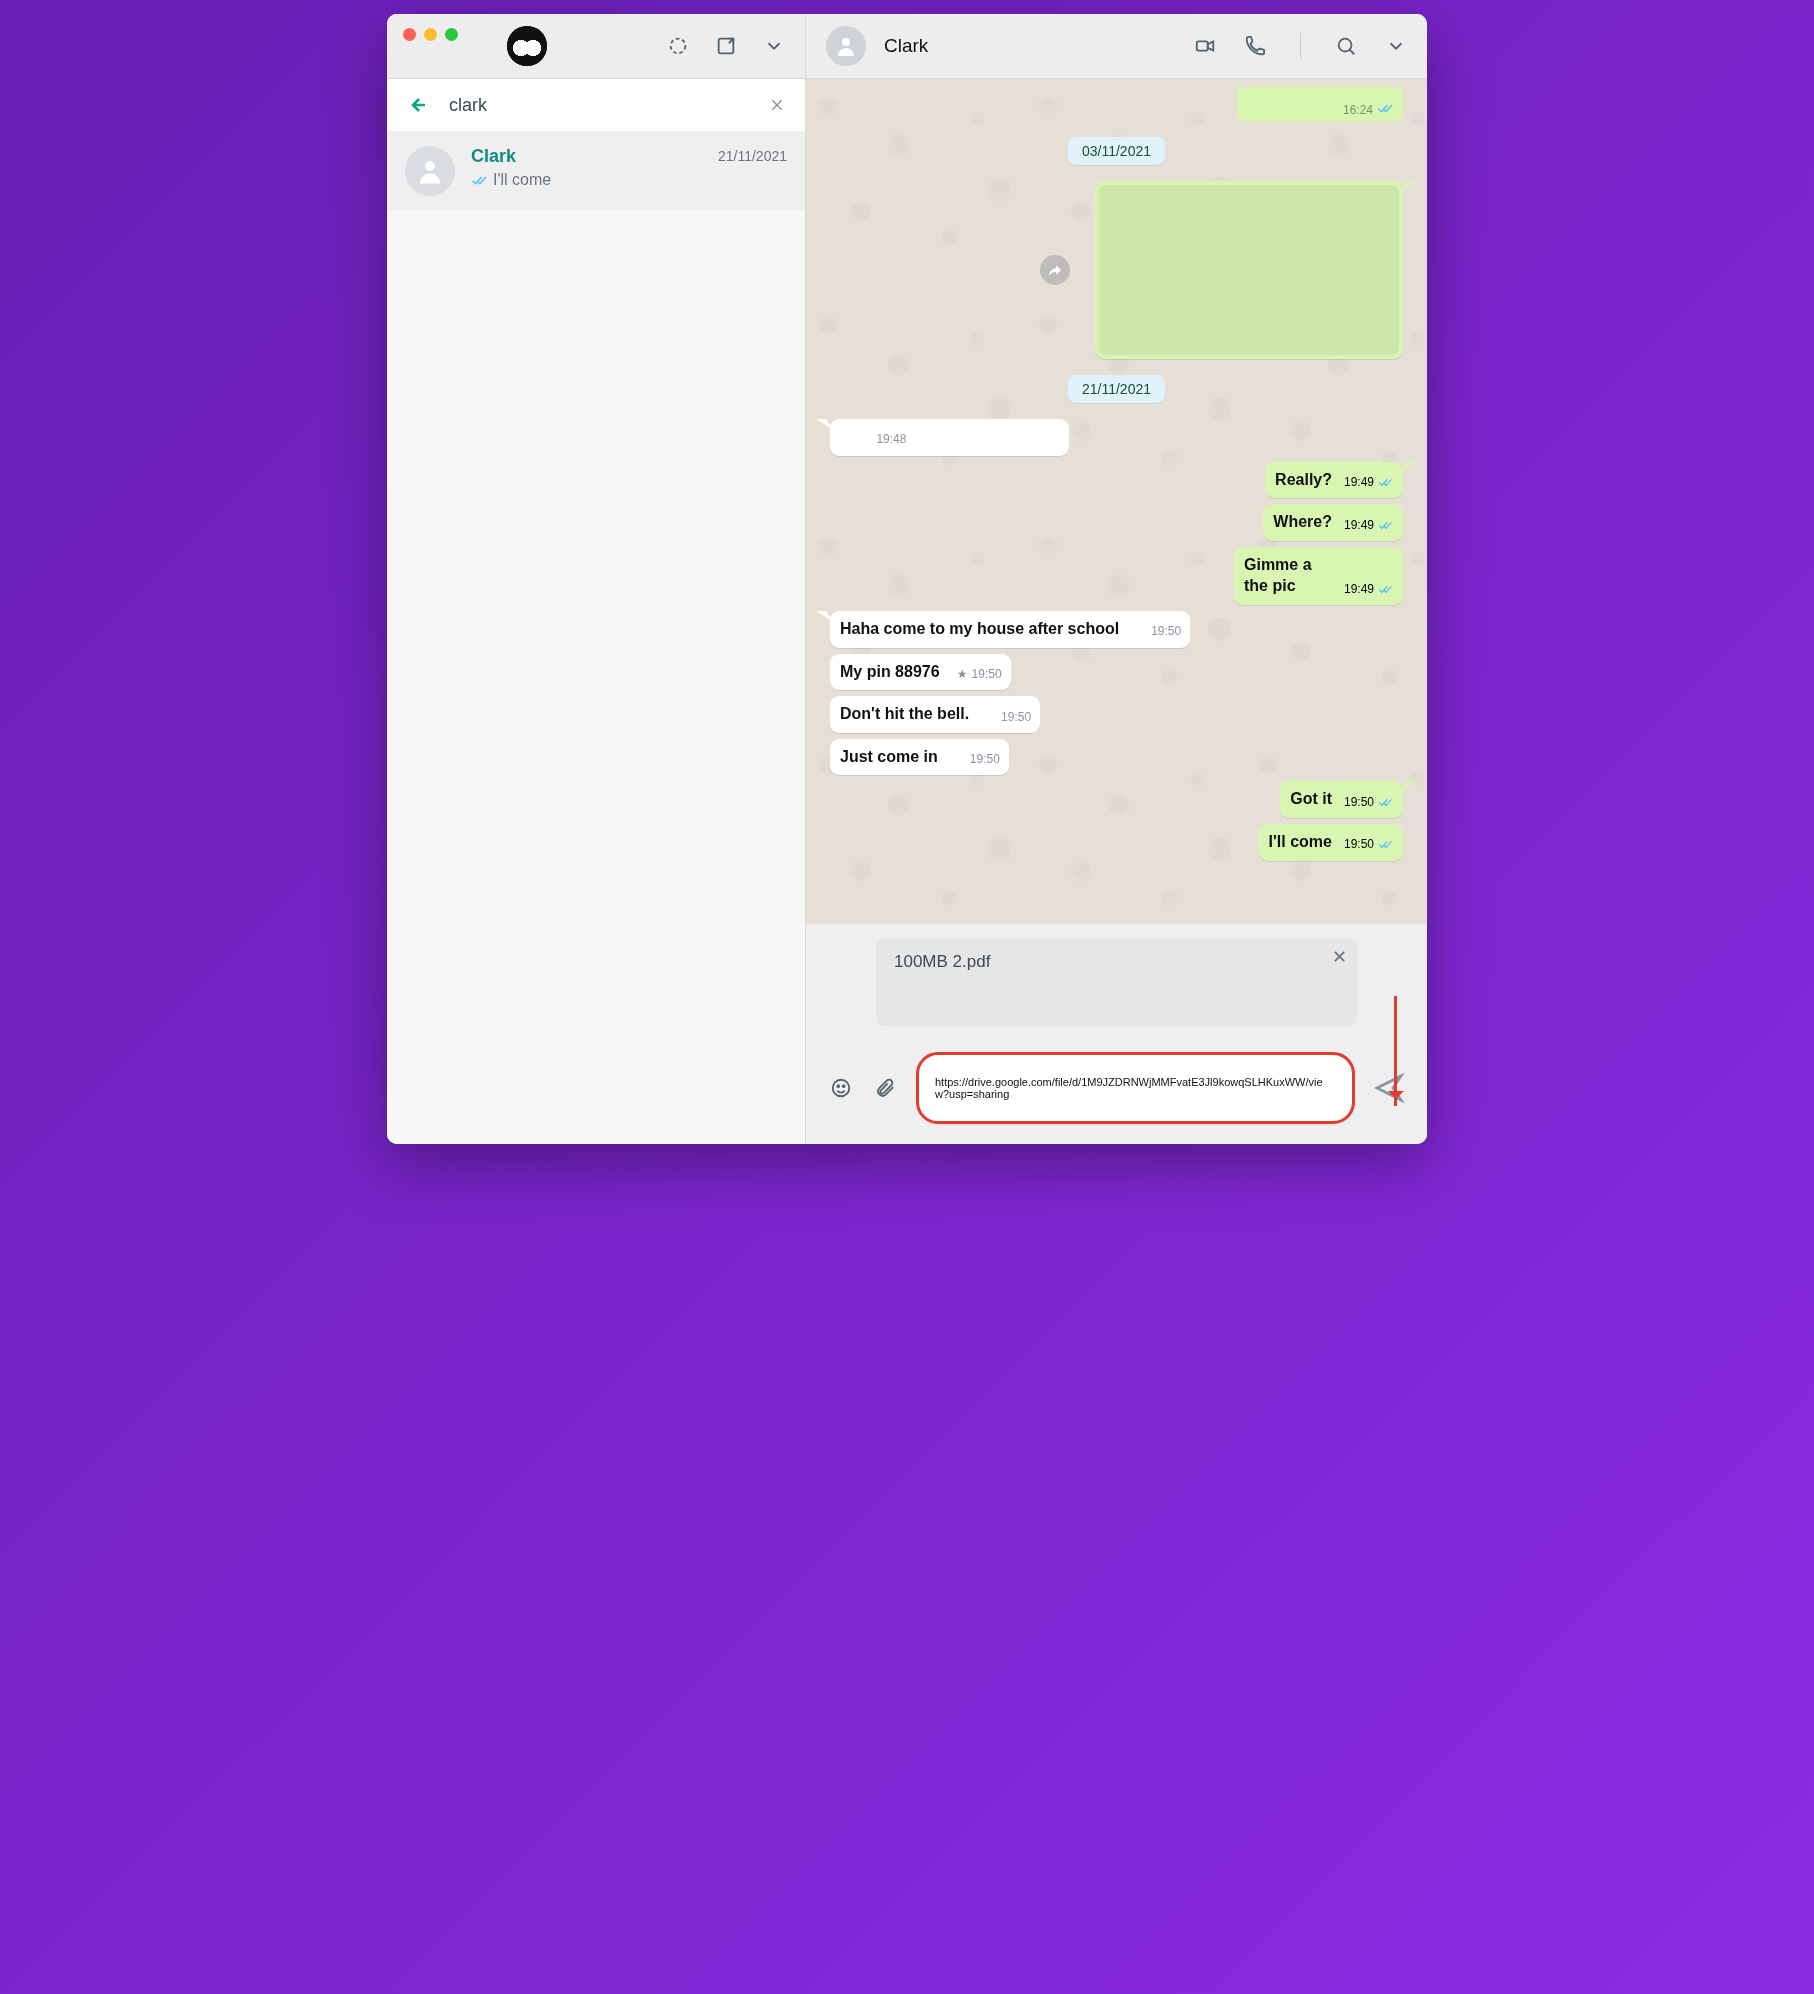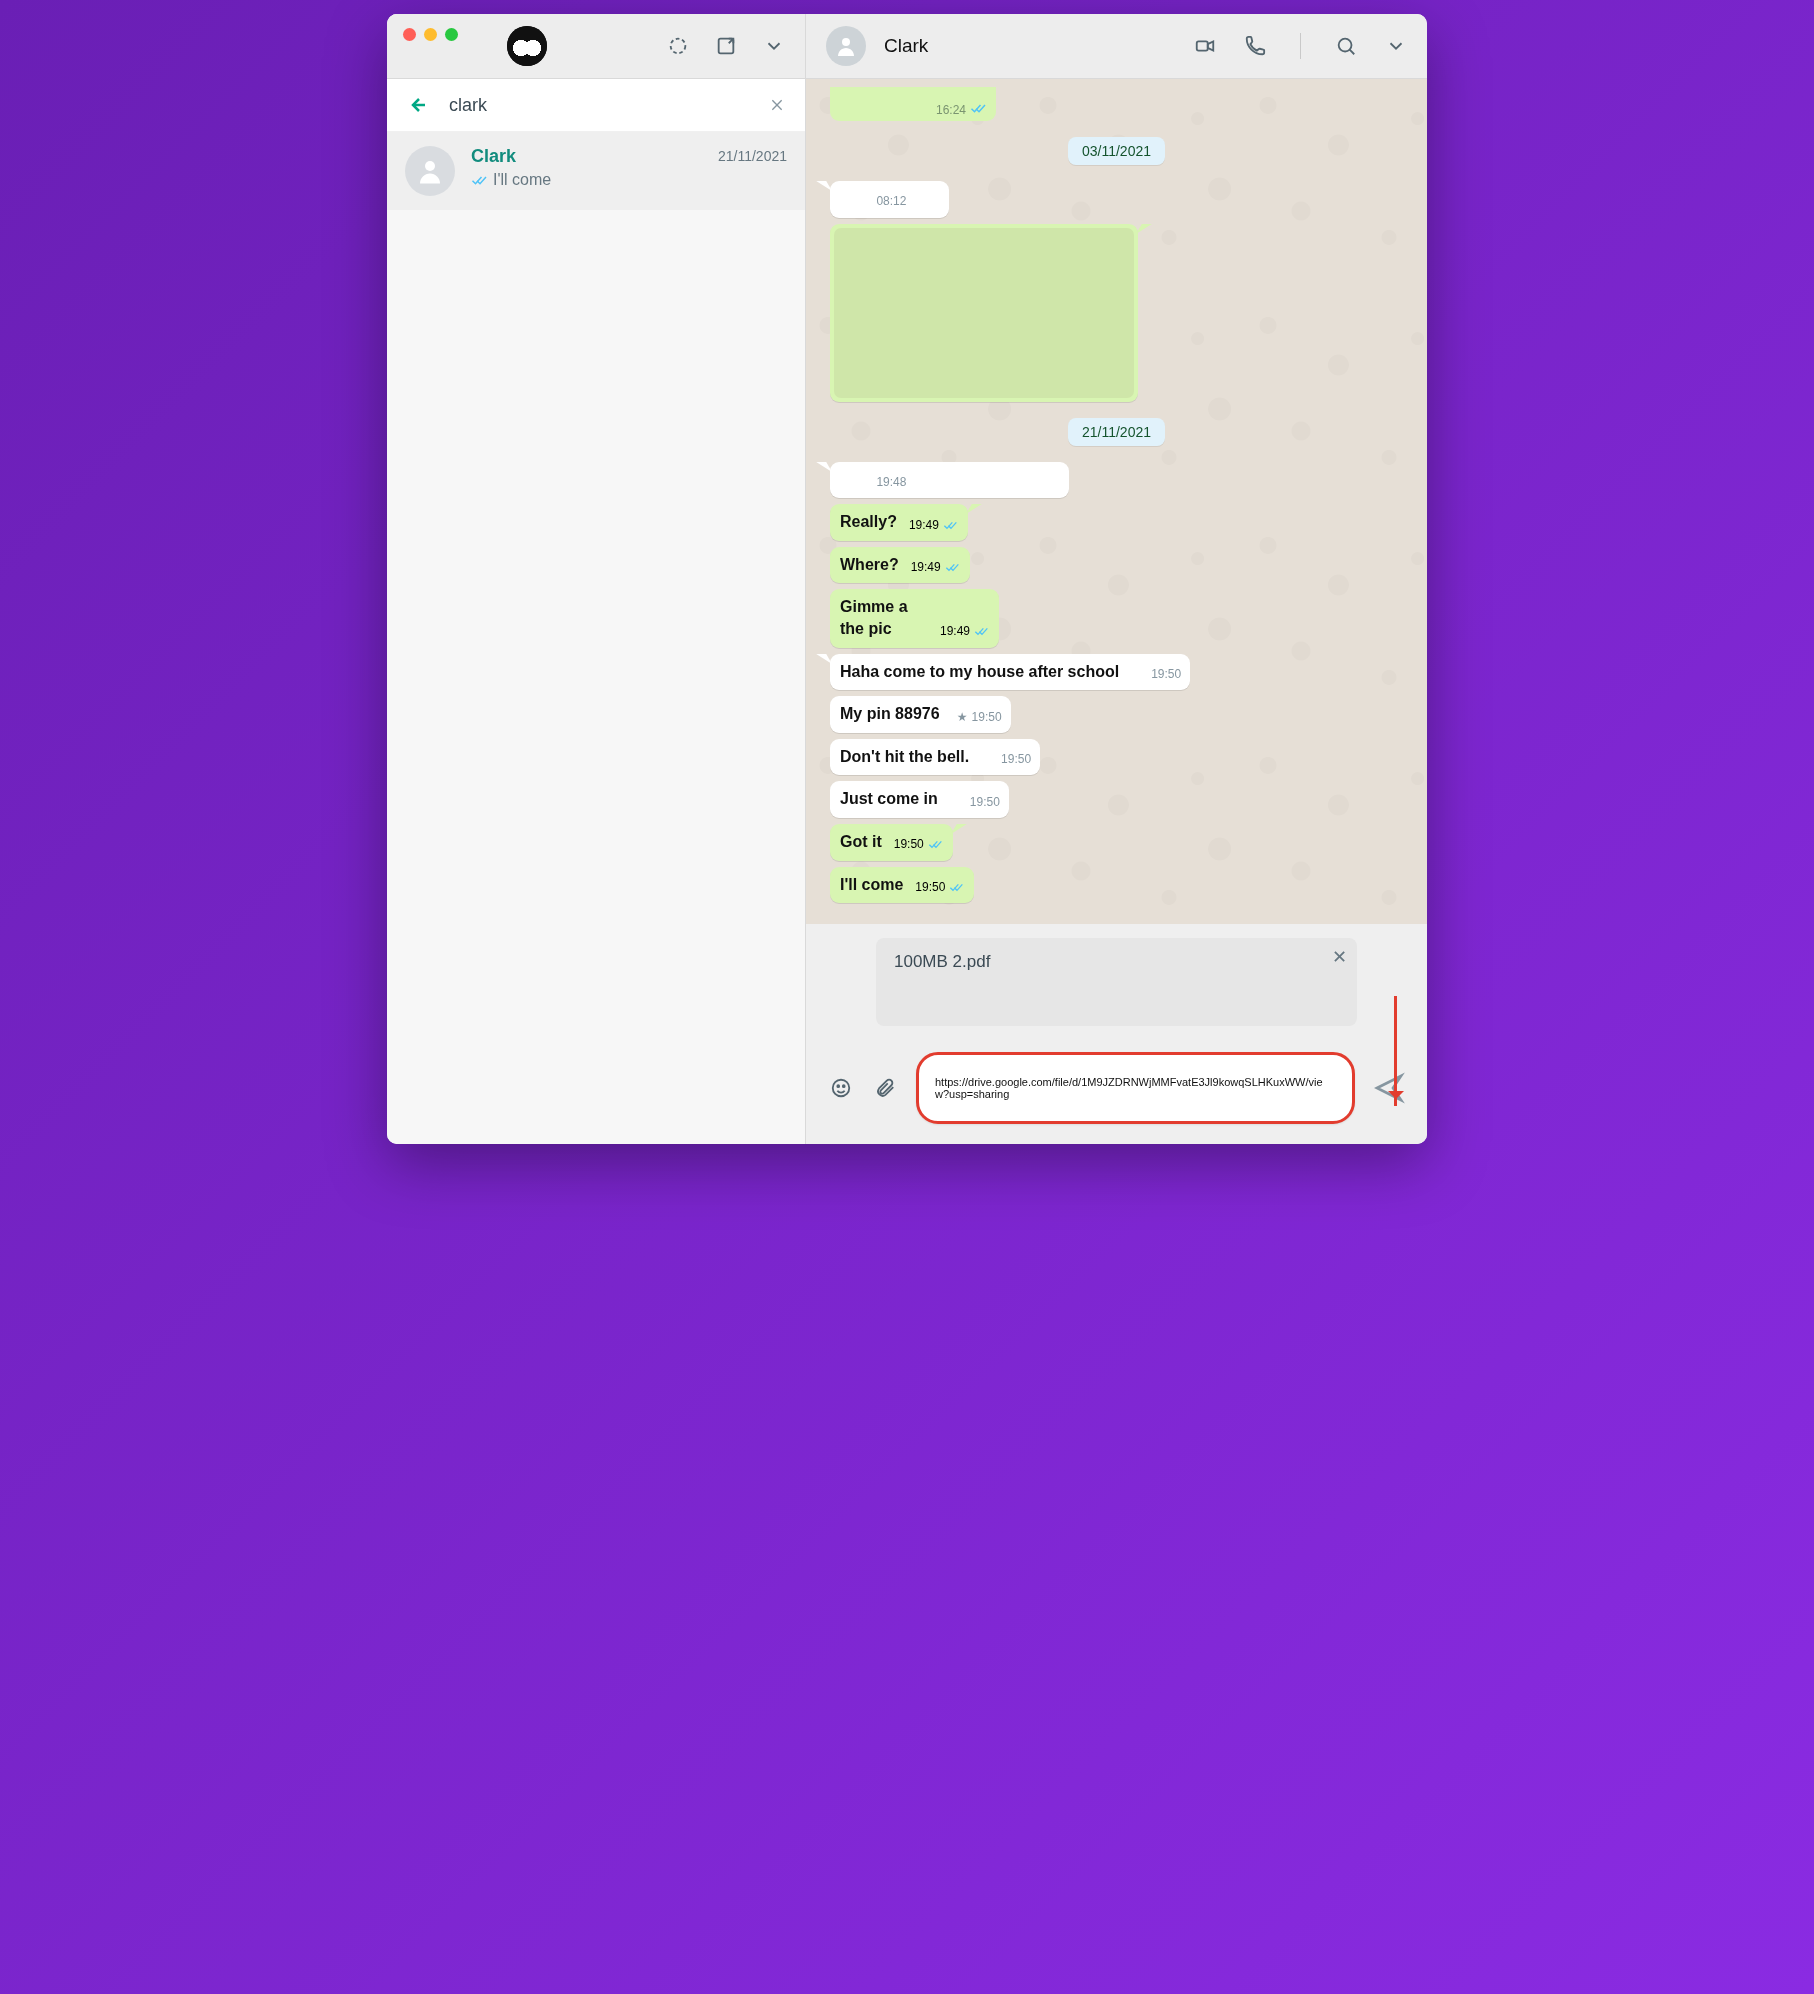--- a/index.html
+++ b/index.html
@@ -68,21 +68,21 @@
      radial-gradient(circle at 10% 12%, rgba(0,0,0,.08) 8px, transparent 9px),
      radial-gradient(circle at 42% 30%, rgba(0,0,0,.08) 10px, transparent 11px),
      radial-gradient(circle at 78% 18%, rgba(0,0,0,.08) 6px, transparent 7px),
      radial-gradient(circle at 25% 60%, rgba(0,0,0,.08) 9px, transparent 10px),
      radial-gradient(circle at 65% 72%, rgba(0,0,0,.08) 7px, transparent 8px),
      radial-gradient(circle at 88% 50%, rgba(0,0,0,.08) 11px, transparent 12px);
      background-size:220px 220px;}
 
   .row{display:flex;width:100%;position:relative;z-index:1;}
   .row.in{justify-content:flex-start;}
-  .row.out{justify-content:flex-start;}
+  .row.out{justify-content:flex-end;}
   .row.center{justify-content:center;margin:10px 0;}
   .date-pill{background:var(--date-pill);color:#14532d;font-size:14px;padding:6px 14px;border-radius:8px;box-shadow:0 1px 0 rgba(0,0,0,.08);}
 
   .bubble{max-width:72%;border-radius:9px;padding:7px 9px 8px 10px;box-shadow:0 1px 0 rgba(0,0,0,.1);display:flex;flex-direction:column;position:relative;font-size:16px;line-height:1.35;}
   .in .bubble{background:var(--bubble-in);color:#111;}
   .out .bubble{background:var(--bubble-out);color:#111;}
   .bubble.tail-in::before{content:"";position:absolute;left:-8px;top:0;border:10px solid transparent;border-top-color:#fff;border-right:none;transform:skewX(30deg);}
   .bubble.tail-out::before{content:"";position:absolute;right:-8px;top:0;border:10px solid transparent;border-top-color:var(--bubble-out);border-left:none;transform:skewX(-30deg);}
   .meta{display:flex;align-items:center;gap:4px;justify-content:flex-end;font-size:12px;color:#8696a0;margin-top:2px;min-width:52px;}
   .out .meta{color:#000000;}
@@ -232,30 +232,20 @@
                 <polyline points="8 13 12 17 20 8"></polyline>
               </svg>
             </span>
         </div>
       </div>
 
       <div class="row center">
         <div class="date-pill">03/11/2021</div>
       </div>
 
-      <div class="row in">
-        <div class="bubble tail-in" style="min-width:100px;">
-          <div class="bubble-row">
-              <span class="text">&nbsp;</span>
-            <span class="meta">
-                <span>08:12</span>
-              </span>
-            </div>
-        </div>
-      </div>
 
       <div class="row out" style="position:relative;">
         <div class="forward-chip" style="left:210px;">
           <svg viewBox="0 0 24 24" width="16" height="16" fill="currentColor">
               <path d="M14 5v4C7 10 4 15 3 20c2.5-3.5 6-5.1 11-5.1V19l7-7-7-7z"></path>
             </svg>
         </div>
         <div class="bubble media tail-out">
           <div class="media-box"></div>
         </div>

